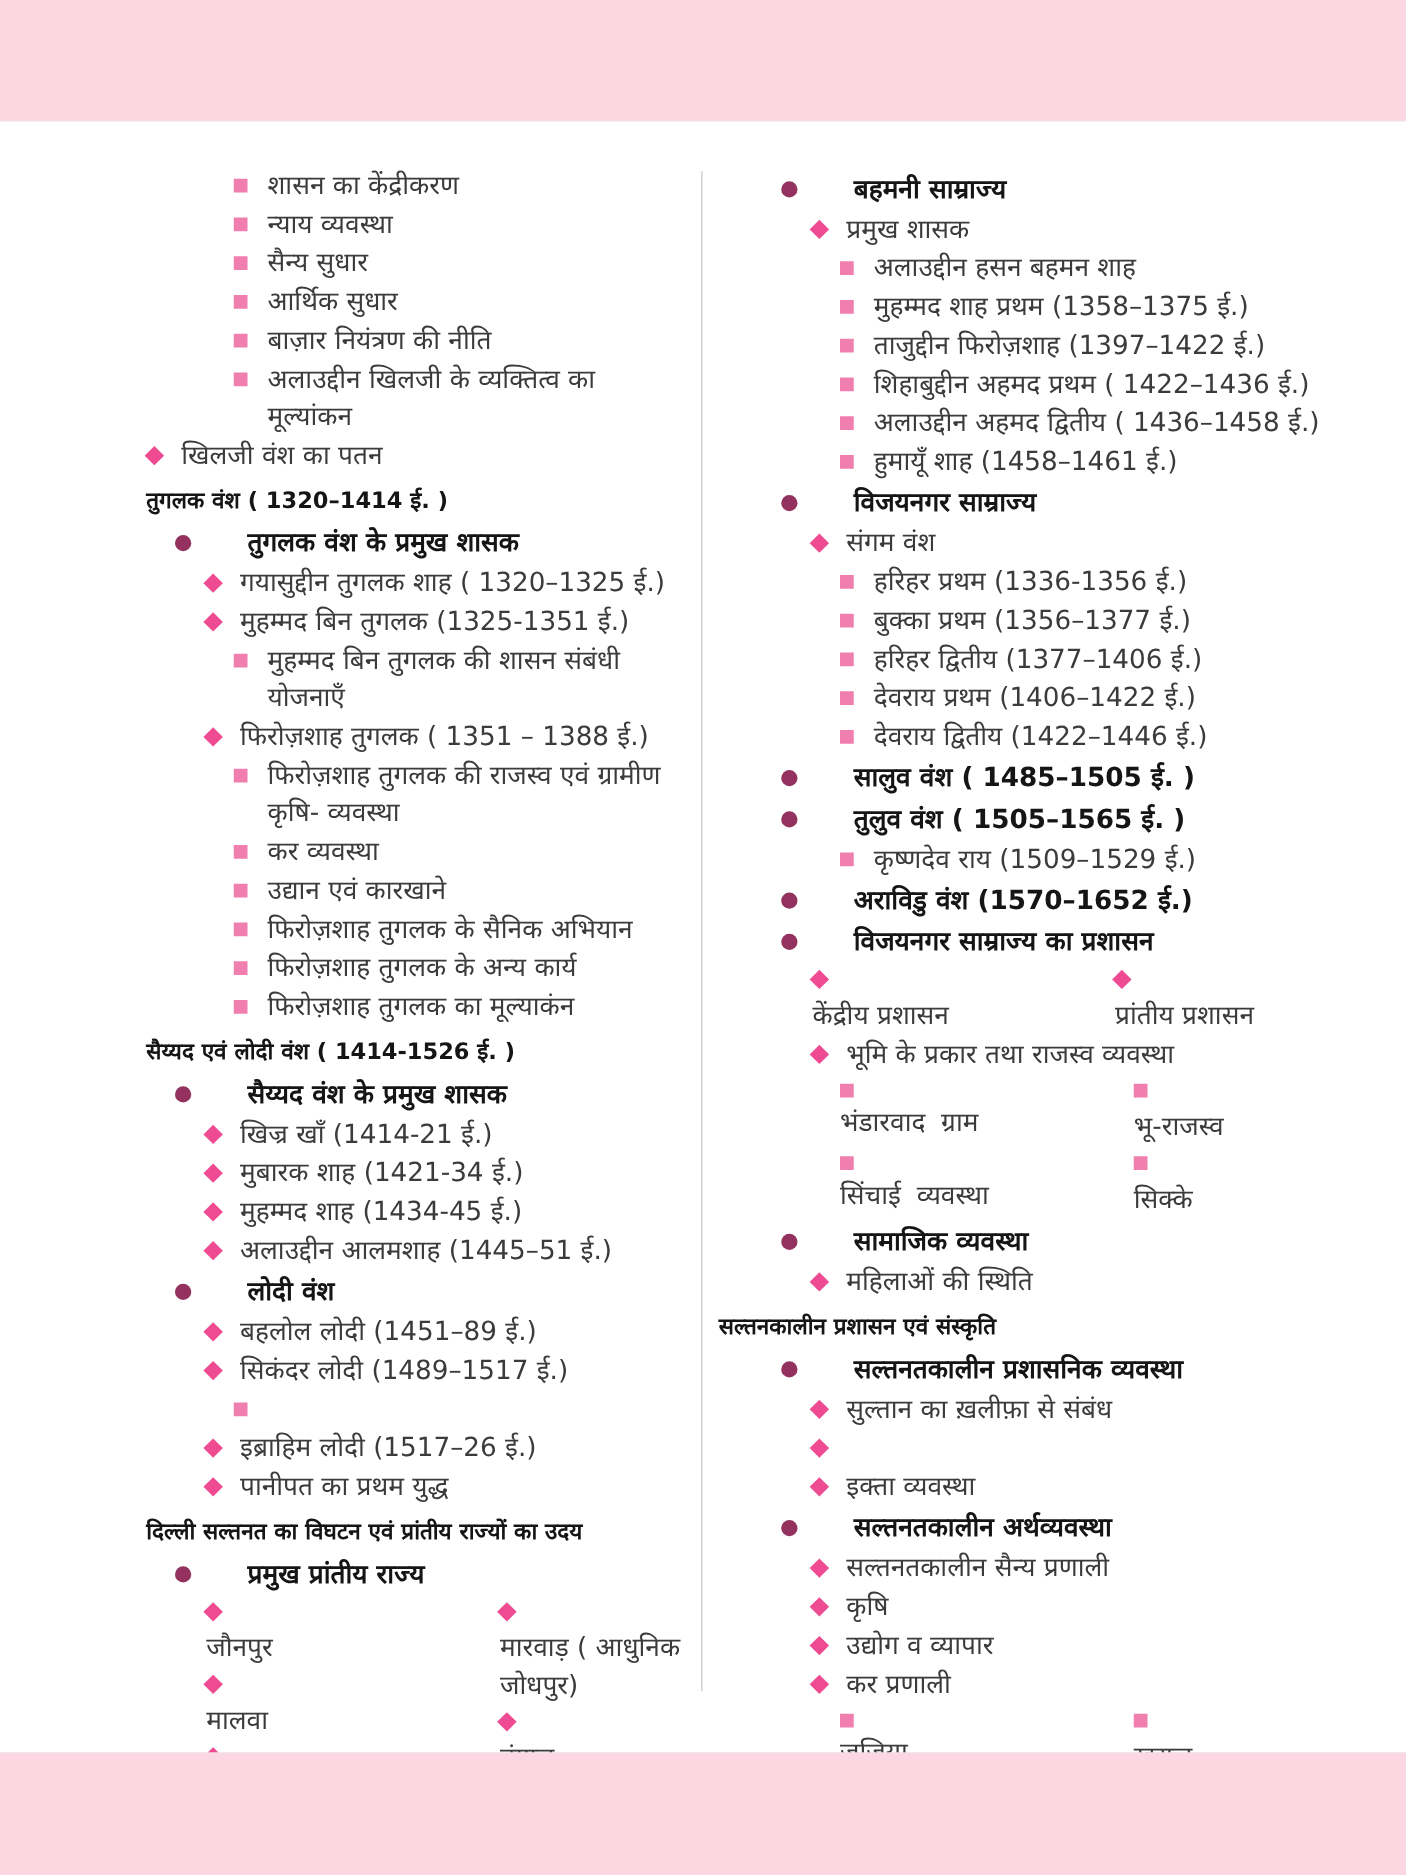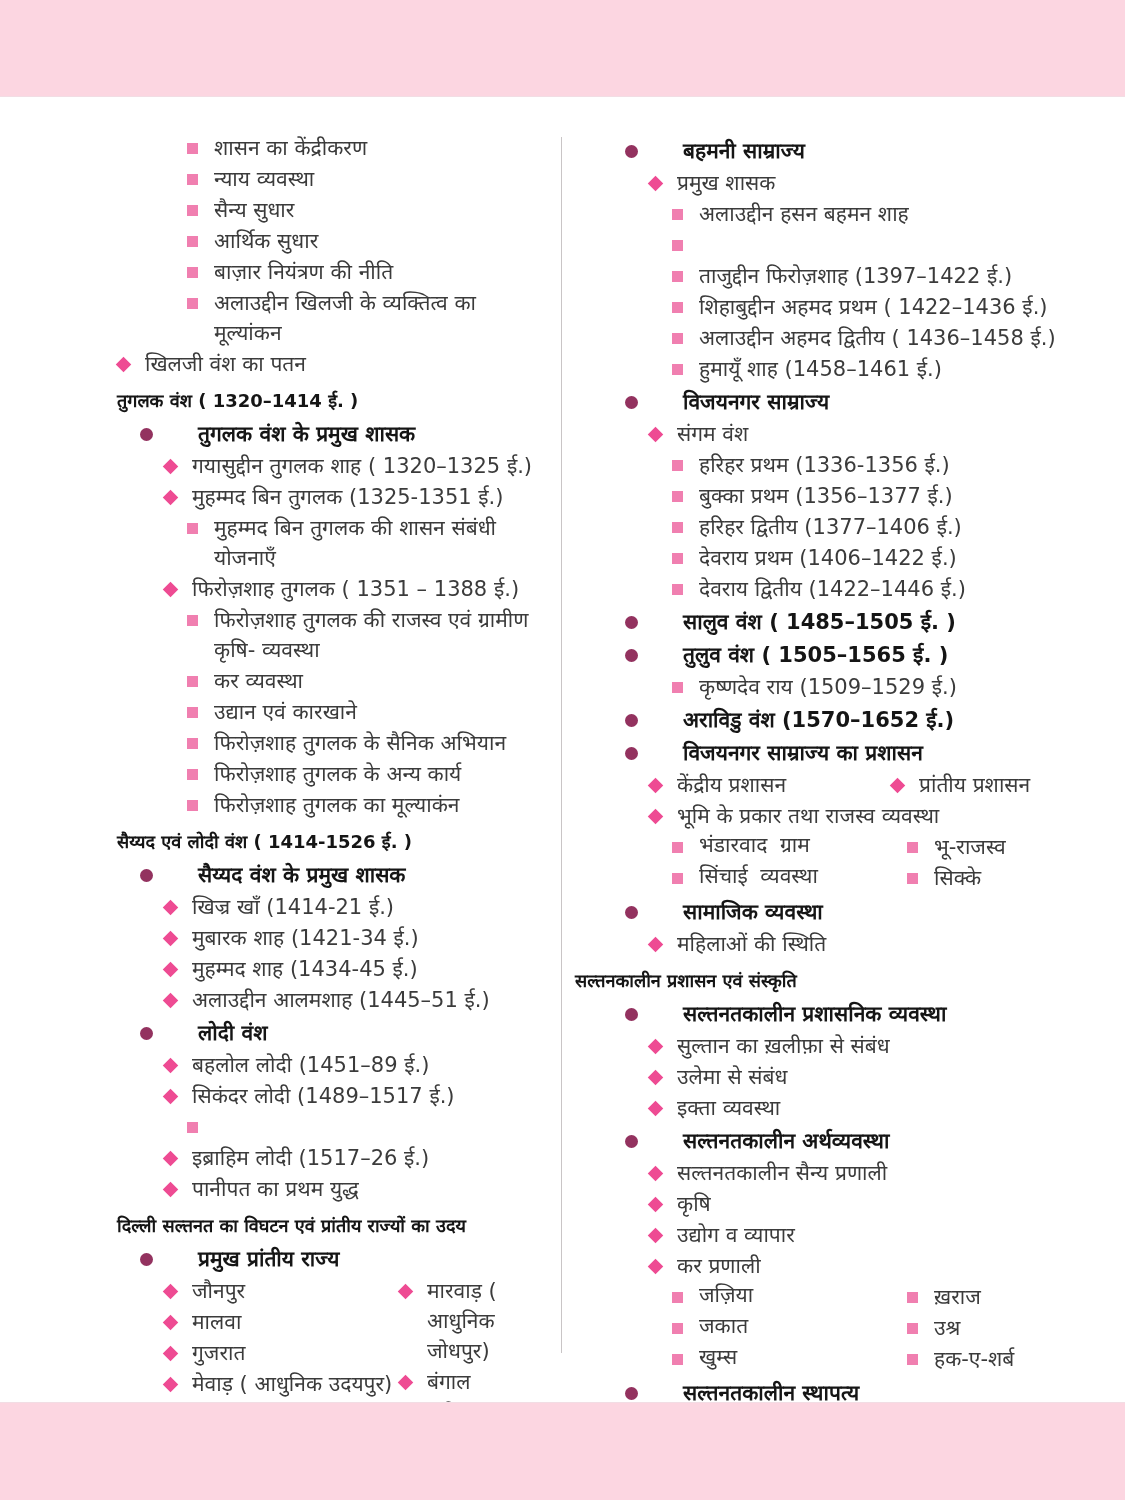--- a/index.html
+++ b/index.html
@@ -60,21 +60,21 @@
 
   
   .pair { display:flex; }
   .col-left  .pair.p-d { padding-left:70px; }
   .col-right .pair.p-d { padding-left:75px; }
   .col-right .pair.p-s { padding-left:97px; }
   .col-left  .pair.p-d .stack1 { width:235px; }
   .col-right .pair.p-d .stack1 { width:242px; }
   .col-right .pair.p-s .stack1 { width:235px;font-family:Liberation Mono, monospace; }
   .pair .stack2 { flex:1; }
-  .pair .row { padding-left:0 !important; }
+  .pair .row { padding-left:0 !important;flex-direction:column; }
 </style>
 </head>
 <body>
 
 <div class="band top"></div>
 
 <div class="col col-left" id="col-left">
     <div class="row lvl-s">
       <span class="bullet b-s">
         <i></i>
@@ -335,20 +335,21 @@
     <div class="row lvl-s">
       <span class="bullet b-s">
         <i></i>
       </span>
       <span class="btxt">अलाउद्दीन हसन बहमन शाह</span>
     </div>
     <div class="row lvl-s">
       <span class="bullet b-s">
         <i></i>
       </span>
+      <span class="btxt">मुहम्मद शाह प्रथम (1358–1375 ई.)</span>
     </div>
     <div class="row lvl-s">
       <span class="bullet b-s">
         <i></i>
       </span>
       <span class="btxt">ताजुद्दीन फिरोज़शाह (1397–1422 ई.)</span>
     </div>
     <div class="row lvl-s">
       <span class="bullet b-s">
         <i></i>
@@ -517,21 +518,20 @@
     <div class="row lvl-d">
       <span class="bullet b-d">
         <i></i>
       </span>
       <span class="btxt">सुल्तान का ख़लीफ़ा से संबंध</span>
     </div>
     <div class="row lvl-d">
       <span class="bullet b-d">
         <i></i>
       </span>
-      <span class="btxt">उलेमा से संबंध</span>
     </div>
     <div class="row lvl-d">
       <span class="bullet b-d">
         <i></i>
       </span>
       <span class="btxt">इक्ता व्यवस्था</span>
     </div>
     <div class="row lvl-c">
       <span class="bullet b-c">
         <i></i>

